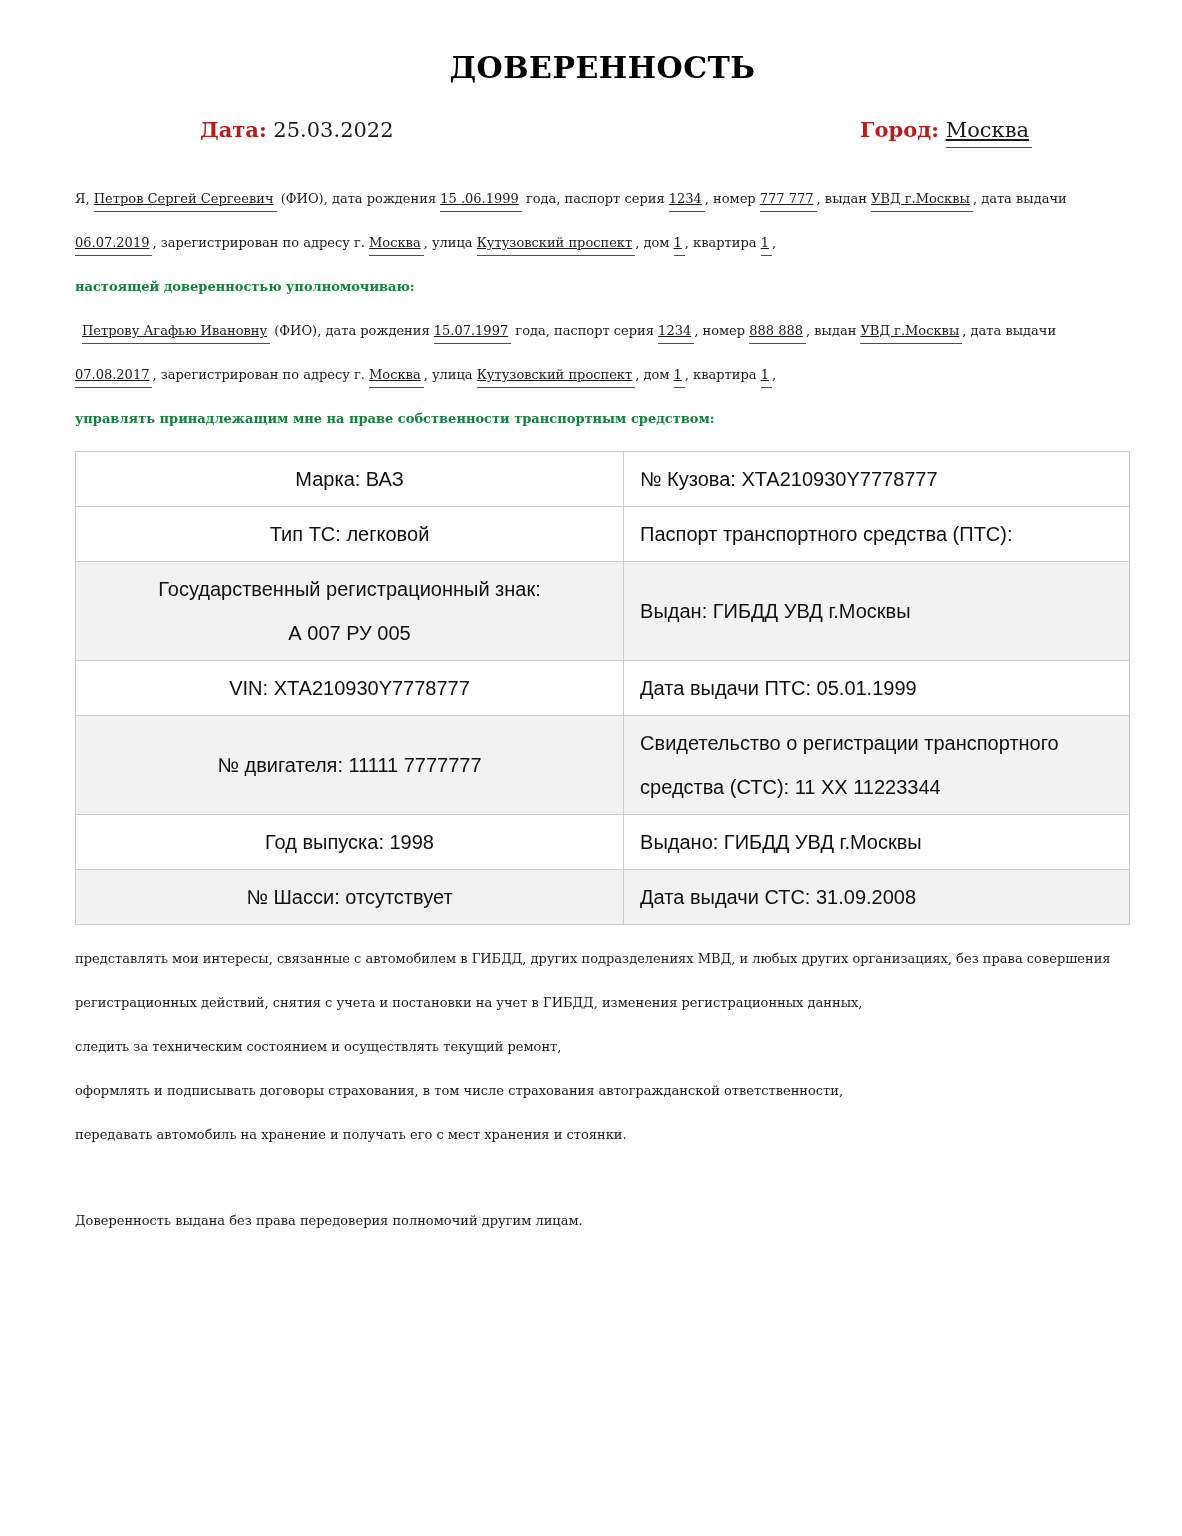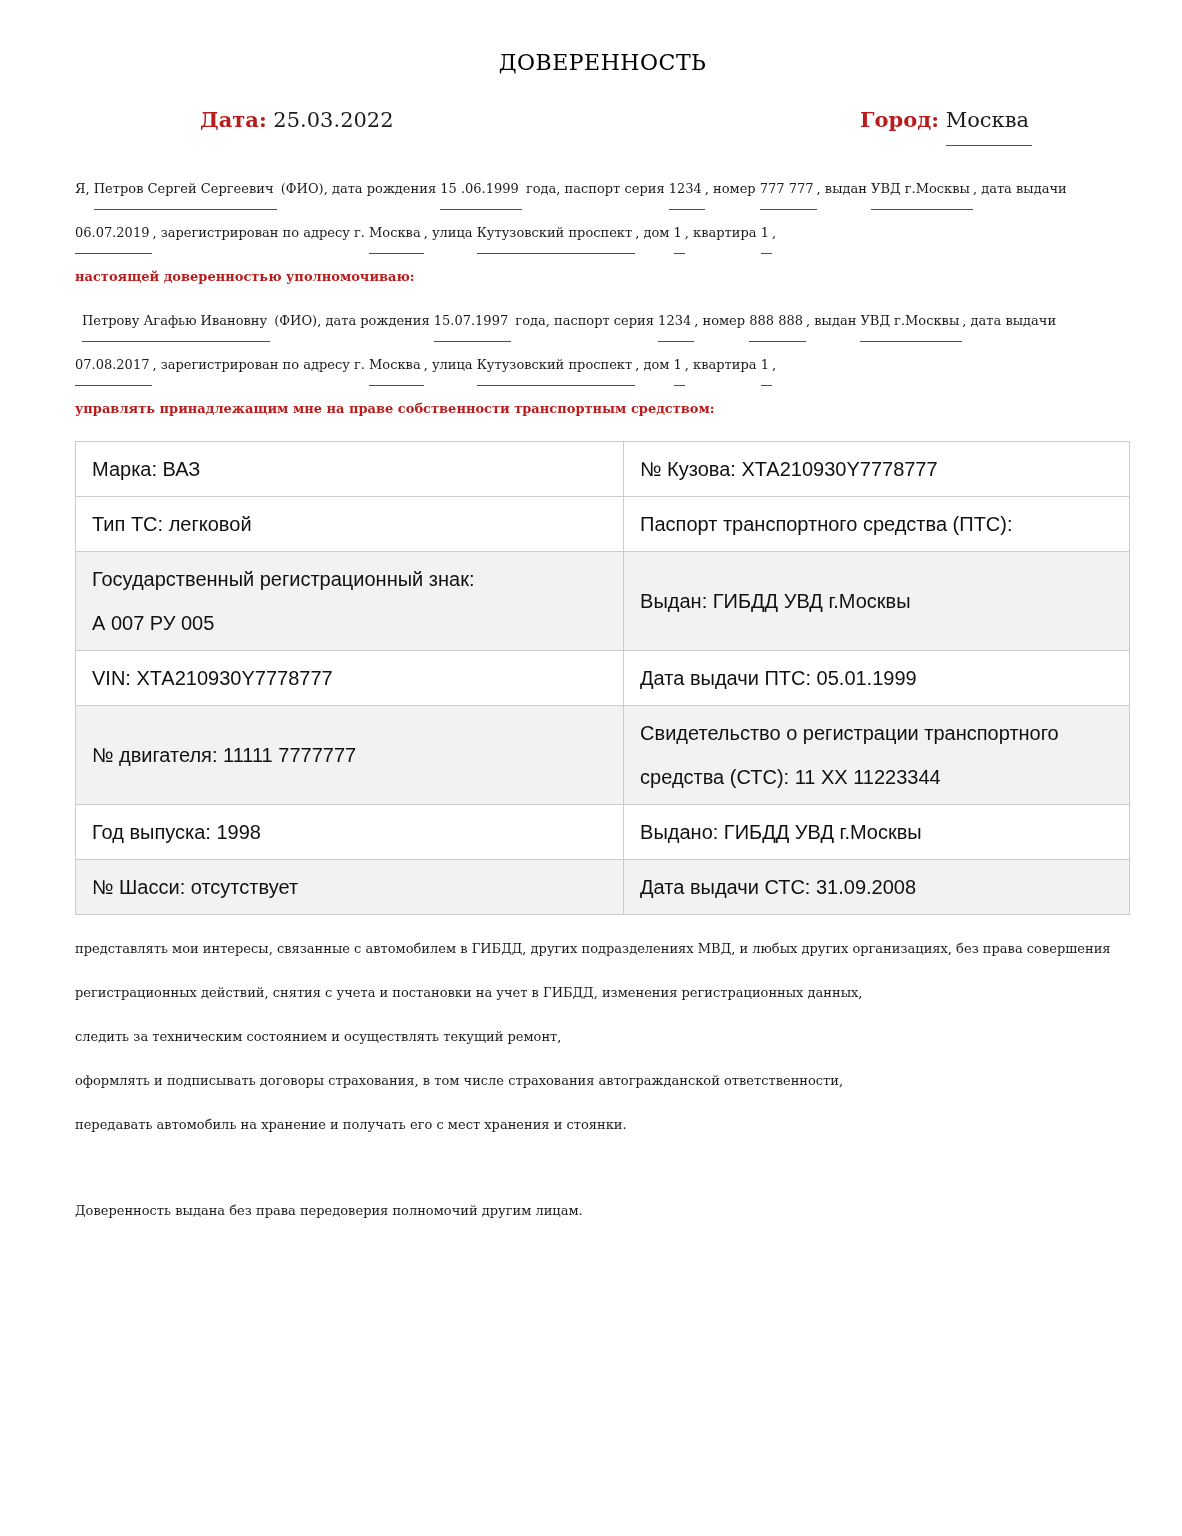--- a/index.html
+++ b/index.html
@@ -17,66 +17,67 @@
     background: var(--page_bg);
     color: var(--text);
     font-family: "DejaVu Serif", serif;
     font-size: 21px;
     padding: 38px 52px 0 75px;
     overflow: hidden;
     position: relative;
   }
   .doc-title {
     text-align: center;
-    font-weight: 400;
-    font-size: 22px;
+    font-weight: 700;
+    font-size: 30px;
     letter-spacing: 0.5px;
     margin-top: 12px;
     color: #000;
   }
   .meta-row {
     display: flex;
     justify-content: space-between;
     margin-top: 30px;
     padding-left: 125px;
     padding-right: 98px;
     line-height: 30px;
   }
   .meta-item b { color: #b91c1c; }
   .body-text { margin-top: 32px; }
   p.flow {
     line-height: 44px;
     font-size: 13px;
   }
   p.flow.bold-line {
     font-weight: 700;
-    color: #b91c1c;
+    color: #15803d;
   }
   p.indent-sm { text-indent: 7px; }
   .u {
     border-bottom: 1.5px solid var(--underline);
-    padding-bottom: 13px;
+    padding-bottom: 5px;
     padding-right: 3px;
+    text-decoration: underline;
   }
   table.vehicle {
     width: 1055px;
     border-collapse: collapse;
     margin-top: 10px;
     font-family: "Liberation Sans", sans-serif;
     font-size: 20px;
     color: #111;
   }
   table.vehicle td {
     border: 1px solid var(--table_border);
     padding: 5px 16px;
     line-height: 44px;
     vertical-align: middle;
     white-space: pre-line;
   }
-  table.vehicle td:first-child { width: 52%; }
+  table.vehicle td:first-child { width: 52%; text-align: center; }
   table.vehicle tr.alt td { background: var(--table_alt_row_bg); }
   .powers { margin-top: 12px; }
   .closing { margin-top: 42px; }
 </style>
 </head>
 <body>
 
 <div class="page">
 
   <div class="doc-title">ДОВЕРЕННОСТЬ</div>

